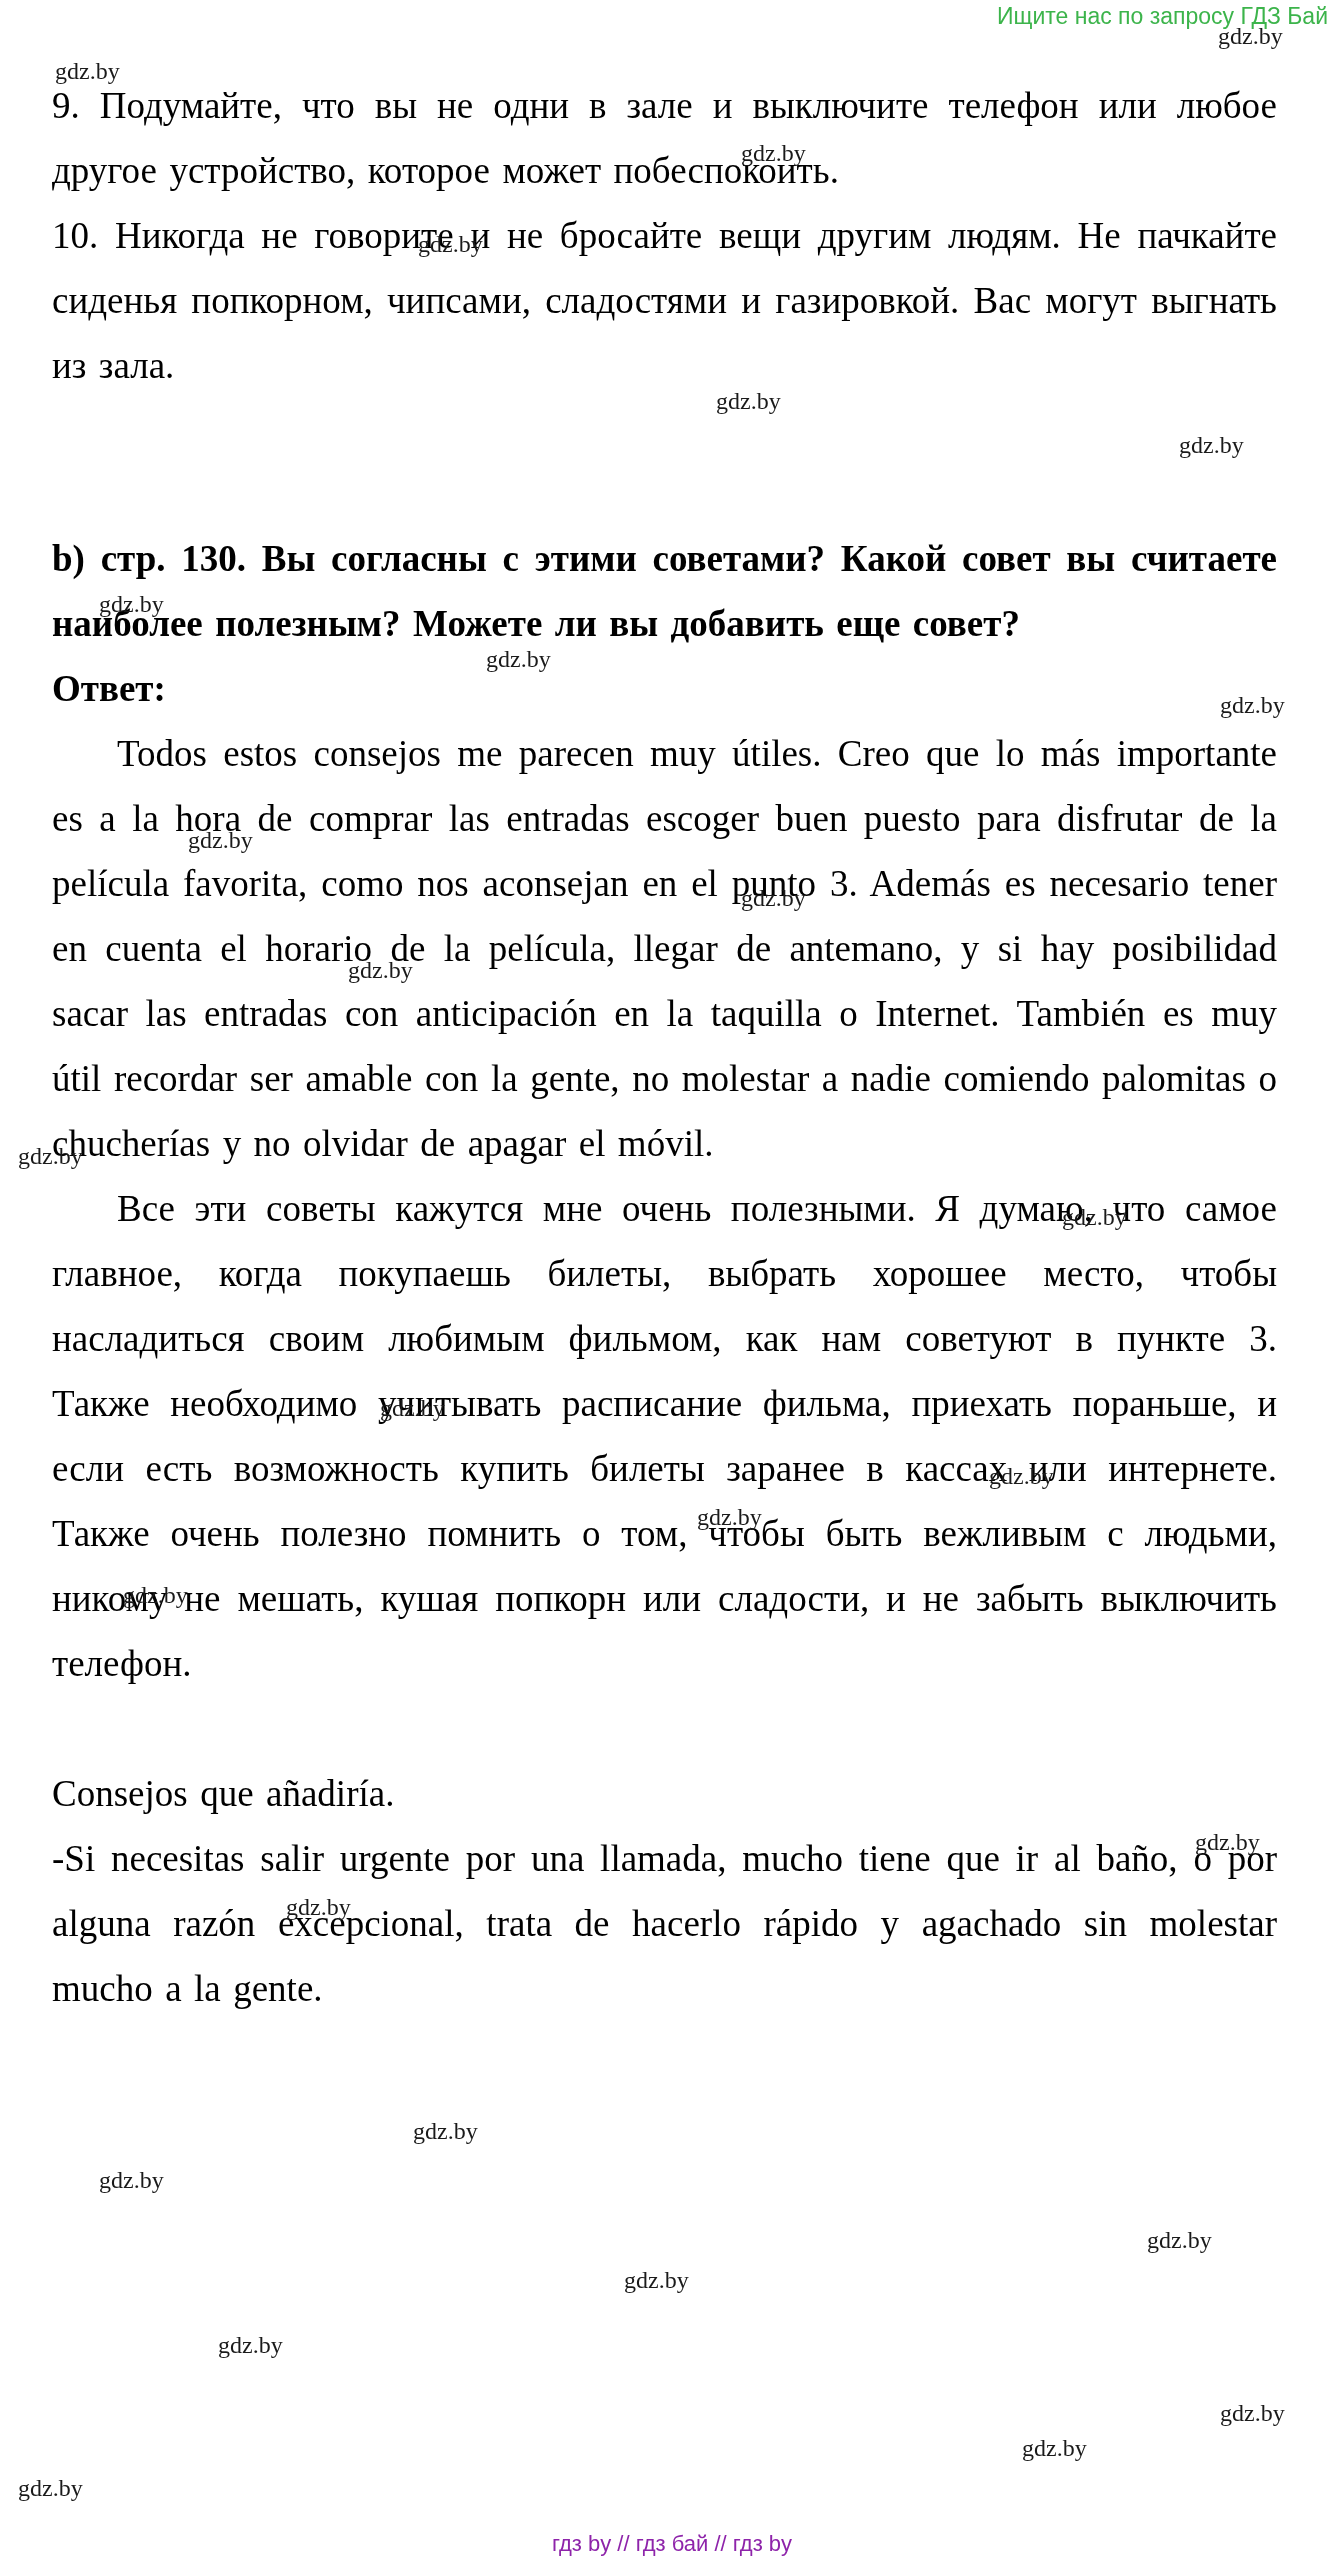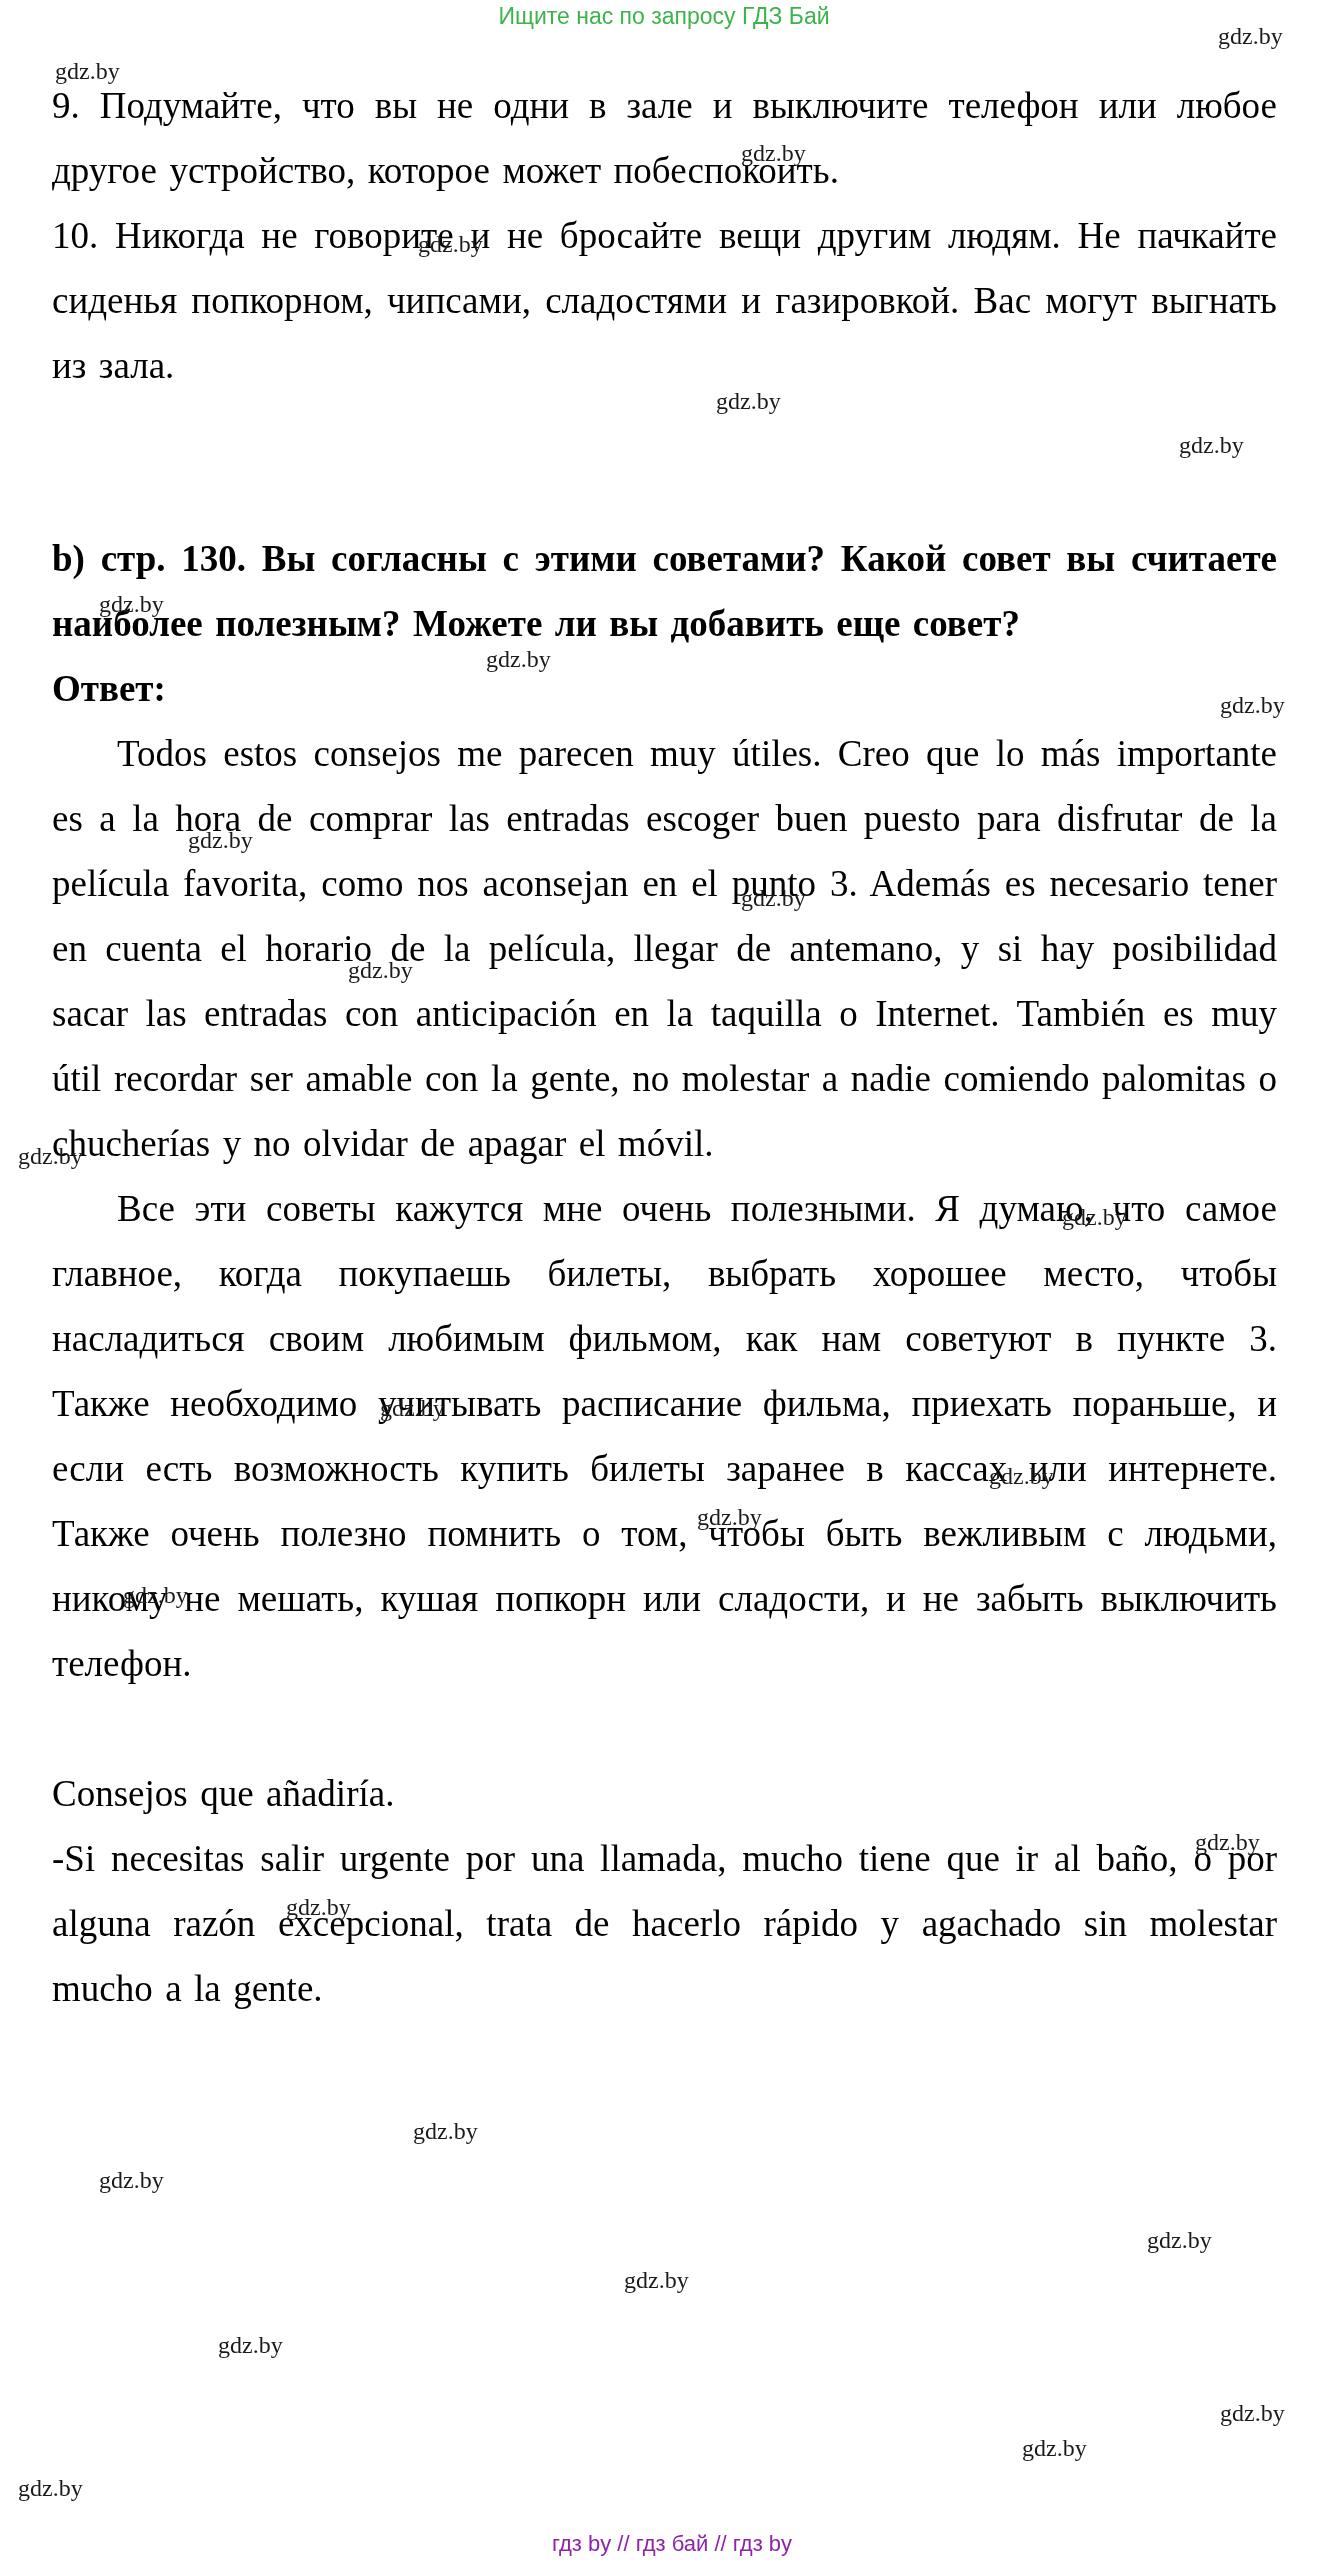--- a/index.html
+++ b/index.html
@@ -16,21 +16,21 @@
     height: 2576px;
     position: relative;
     background: var(--background);
     color: var(--text);
     font-family: "Liberation Serif", serif;
     overflow: hidden;
   }
   .banner {
     position: absolute;
     top: 3.2px; left: 0; width: 100%;
-    text-align: center;
+    text-align: right;
     font-family: "Liberation Sans", sans-serif;
     font-size: 23px;
     color: var(--banner-green);
   }
   .content {
     position: absolute;
     top: 73px; left: 52px; width: 1225px;
     font-size: 37px;
     line-height: 65px;
     text-align: justify;

